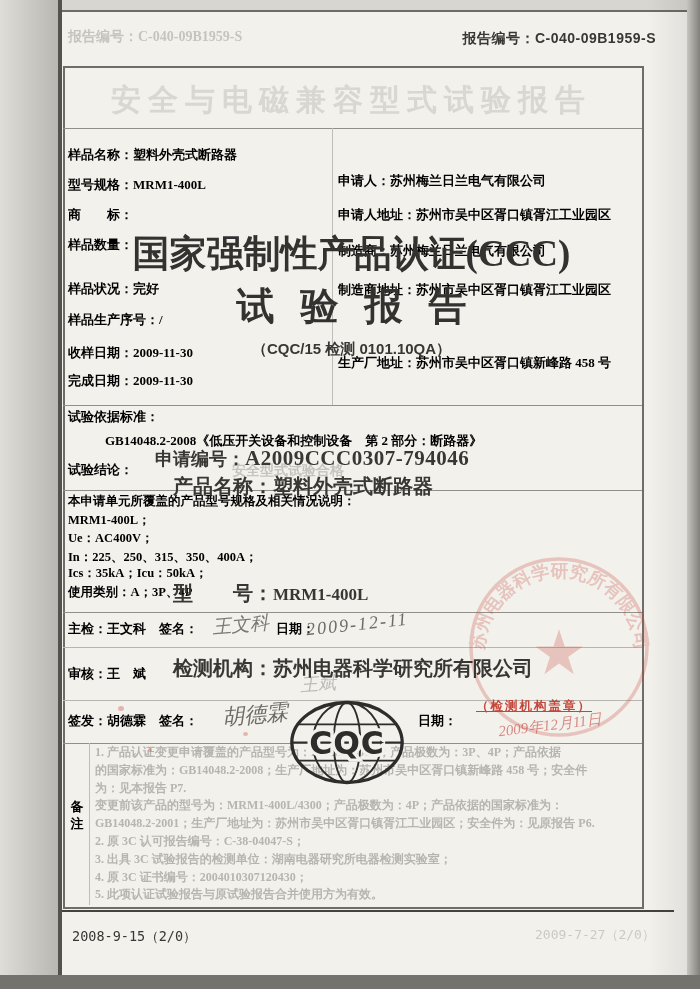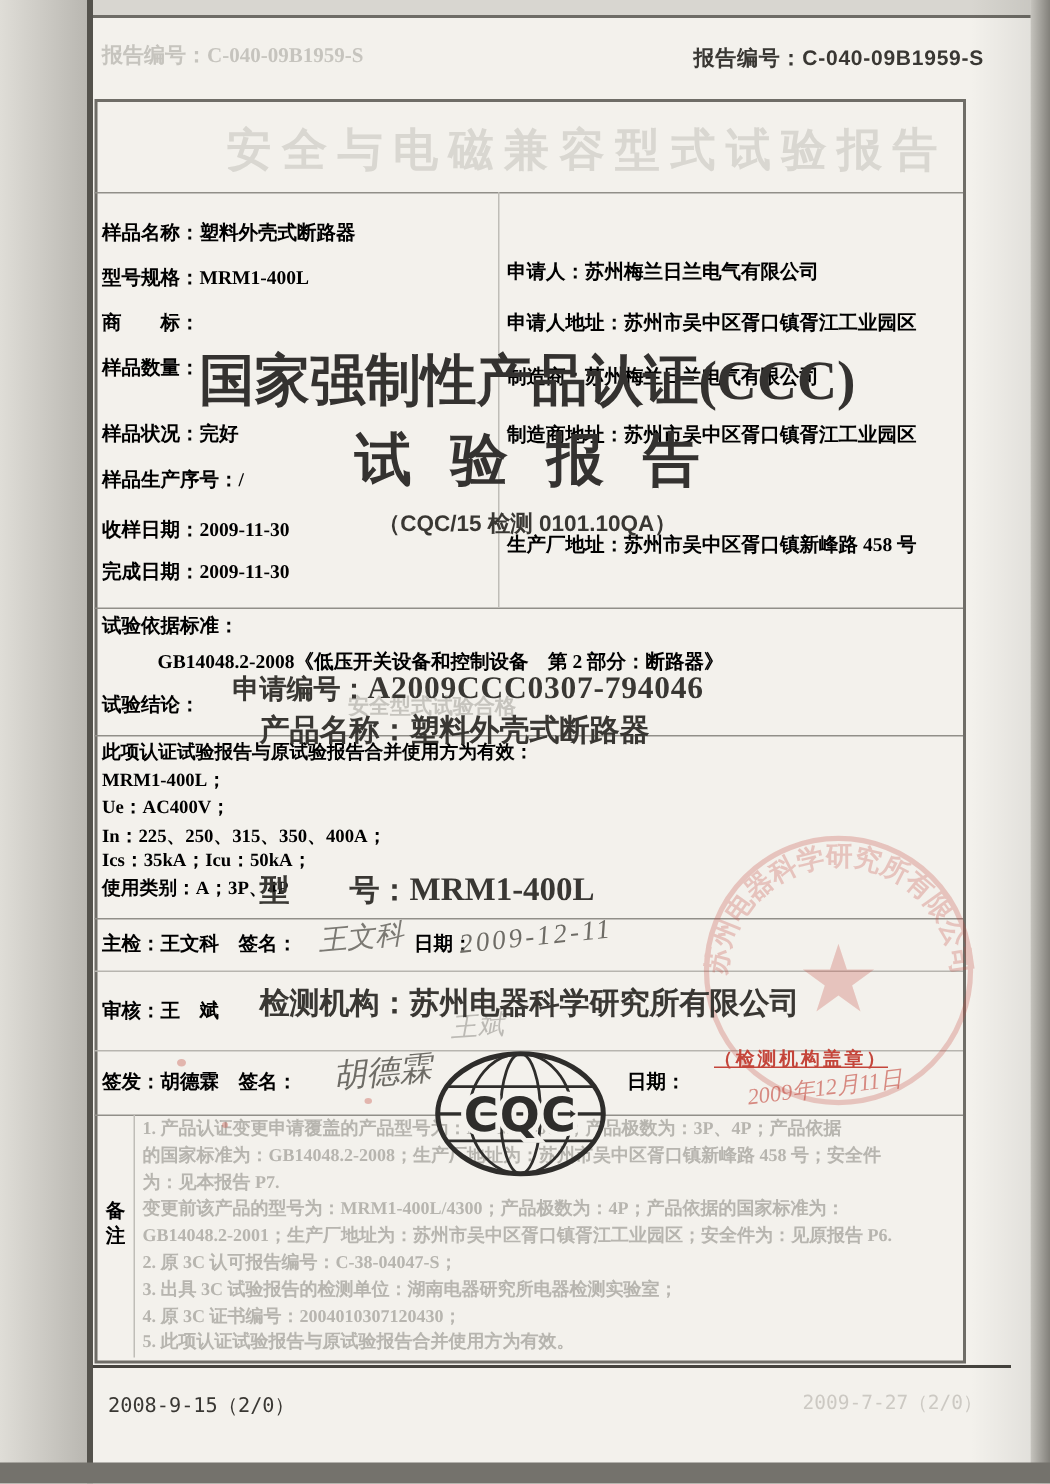--- a/index.html
+++ b/index.html
@@ -13,21 +13,21 @@
   .edge-bottom{left:0;top:975px;width:700px;height:14px;background:#74726c;}
   .shade-right{right:13px;top:0;width:40px;height:989px;background:linear-gradient(90deg,rgba(0,0,0,0),rgba(0,0,0,0.07));}
   
   .frame{left:63px;top:66px;width:577px;height:839px;border:2px solid #6f6d67;background:transparent;}
   .hline{left:63px;width:579px;height:1px;background:#918f89;}
   .hline.light{background:#b7b5af;}
   .vline{width:1px;background:#bfbdb7;}
   
   .g{color:#000000;font-weight:bold;font-size:13px;white-space:nowrap;}
   .g2{color:#c6c4be;}
-  .gband{color:#d9d7d1;font-weight:bold;padding-left:40px;}
+  .gband{color:#d9d7d1;font-weight:bold;}
   .script{color:#7b7973;font-style:italic;white-space:nowrap;}
   
   .ink{color:#393733;white-space:nowrap;}
   .sans{font-family:"Liberation Sans",sans-serif;}
   .mono{font-family:"DejaVu Sans Mono",monospace;}
   .title{font-weight:bold;color:#343230;text-align:center;}
   .stamp-wrap{opacity:0.26;}
   .stamp-caption{color:#c4453a;font-weight:bold;font-size:12.5px;letter-spacing:2px;white-space:nowrap;}
   .stamp-date{color:#c4453a;font-size:15px;white-space:nowrap;transform:rotate(-7deg);font-style:italic;}
   .reddot{position:absolute;border-radius:50%;background:rgba(196,69,58,0.35);}
@@ -53,21 +53,21 @@
   <div class="abs g" style="left:338px;top:206px;">申请人地址：苏州市吴中区胥口镇胥江工业园区</div>
   <div class="abs g" style="left:338px;top:242px;">制造商：苏州梅兰日兰电气有限公司</div>
   <div class="abs g" style="left:338px;top:281px;">制造商地址：苏州市吴中区胥口镇胥江工业园区</div>
   <div class="abs g" style="left:338px;top:354px;">生产厂地址：苏州市吴中区胥口镇新峰路 458 号</div>
 
   <div class="abs g" style="left:68px;top:408px;">试验依据标准：</div>
   <div class="abs g" style="left:105px;top:432px;">GB14048.2-2008《低压开关设备和控制设备　第 2 部分：断路器》</div>
   <div class="abs g" style="left:68px;top:461px;">试验结论：</div>
   <div class="abs g g2" style="left:232px;top:462px;font-size:14px;">安全型式试验合格</div>
 
-  <div class="abs g" style="left:68px;top:493px;font-size:12.5px;">此项认证试验报告与原试验报告合并使用方为有效：</div>
+  <div class="abs g" style="left:68px;top:493px;font-size:12.5px;">本申请单元所覆盖的产品型号规格及相关情况说明：</div>
   <div class="abs g" style="left:68px;top:512px;font-size:12.5px;">MRM1-400L；</div>
   <div class="abs g" style="left:68px;top:530px;font-size:12.5px;">Ue：AC400V；</div>
   <div class="abs g" style="left:68px;top:549px;font-size:12.5px;">In：225、250、315、350、400A；</div>
   <div class="abs g" style="left:68px;top:565px;font-size:12.5px;">Ics：35kA；Icu：50kA；</div>
   <div class="abs g" style="left:68px;top:584px;font-size:12.5px;">使用类别：A；3P、4P</div>
 
   <div class="abs g" style="left:68px;top:620px;">主检：王文科　签名：</div>
   <div class="abs script" style="left:212px;top:612px;font-size:19px;transform:rotate(-5deg);">王文科</div>
   <div class="abs g" style="left:276px;top:620px;">日期：</div>
   <div class="abs script" style="left:306px;top:614px;font-size:18px;color:#6e6c66;transform:rotate(-6deg);letter-spacing:2px;">2009-12-11</div>
@@ -130,21 +130,21 @@
 
   <div class="abs" style="left:155px;top:446px;">
     <span class="ink" style="font-size:18px;font-weight:bold;">申请编号：</span><span class="ink" style="font-size:21px;font-weight:600;letter-spacing:0.5px;">A2009CCC0307-794046</span>
   </div>
 
   <div class="abs" style="left:173px;top:473px;">
     <span class="ink" style="font-size:20px;font-weight:bold;">产品名称：</span><span class="ink" style="font-size:20px;font-weight:bold;">塑料外壳式断路器</span>
   </div>
 
   <div class="abs" style="left:173px;top:580px;">
-    <span class="ink" style="font-size:20px;font-weight:bold;">型　　号：</span><span class="ink" style="font-size:22px;font-weight:600;text-align:right;">MRM1-400L</span>
+    <span class="ink" style="font-size:20px;font-weight:bold;">型　　号：</span><span class="ink" style="font-size:17px;font-weight:600;text-align:right;">MRM1-400L</span>
   </div>
 
   <div class="abs" style="left:173px;top:655px;">
     <span class="ink" style="font-size:20px;font-weight:bold;">检测机构：</span><span class="ink" style="font-size:20px;font-weight:bold;">苏州电器科学研究所有限公司</span>
   </div>
 
   <div class="abs" style="left:288px;top:699px;">
     <svg width="118" height="87" viewBox="0 0 124 90">
       <defs>
           <clipPath id="globeClip">

